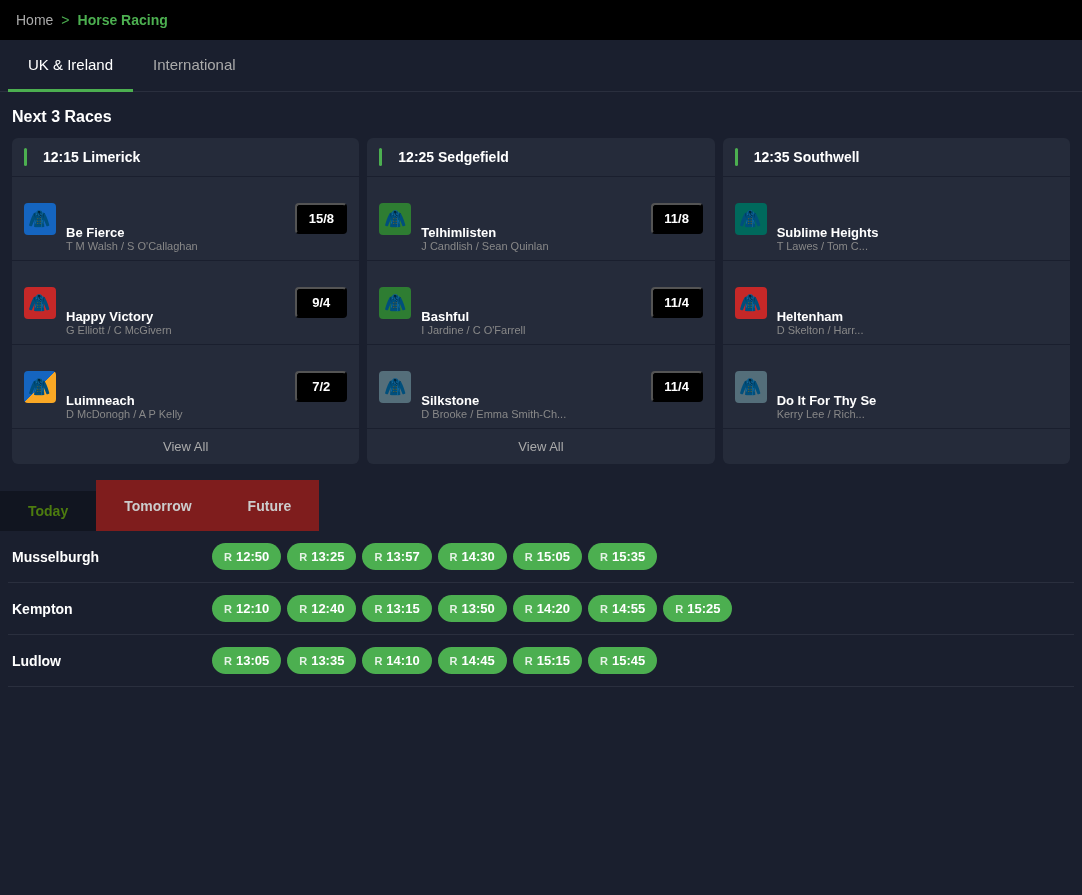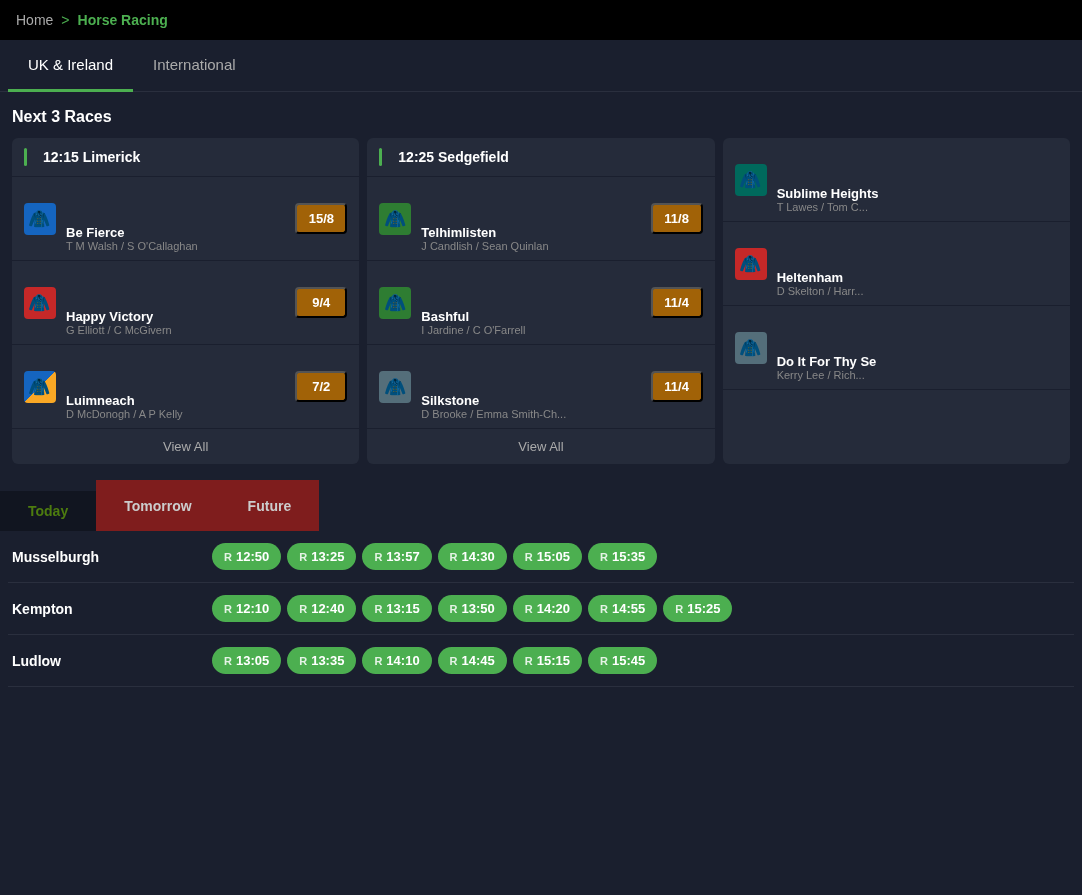--- a/index.html
+++ b/index.html
@@ -129,21 +129,21 @@
       margin-top: 40px;
     }
     .runner-jockey {
       font-size: 11px;
       color: #888;
       white-space: nowrap;
       overflow: hidden;
       text-overflow: ellipsis;
     }
     .runner-odds {
-      background-color: #a16207;
+      background-color: #000000;
       color: #fff;
       font-weight: bold;
       font-size: 13px;
       padding: 6px 10px;
       border-radius: 4px;
       min-width: 52px;
       text-align: center;
       flex-shrink: 0;
     }
 
@@ -307,20 +307,24 @@
       <div class="runner-info">
         <div class="runner-name">Silkstone</div>
         <div class="runner-jockey">D Brooke / Emma Smith-Ch...</div>
       </div>
       <button class="runner-odds">11/4</button>
     </div>
     <button class="view-all-btn">View All</button>
   </div>
 
   <div class="race-card">
+    <div class="race-card-header">
+      <div class="race-header-bar"></div>
+      <span class="race-title">12:35 Southwell</span>
+    </div>
     <div class="race-runner">
       <div class="runner-icon jersey-teal">🧥</div>
       <div class="runner-info">
         <div class="runner-name">Sublime Heights</div>
         <div class="runner-jockey">T Lawes / Tom C...</div>
       </div>
     </div>
     <div class="race-runner">
       <div class="runner-icon jersey-red">🧥</div>
       <div class="runner-info">

